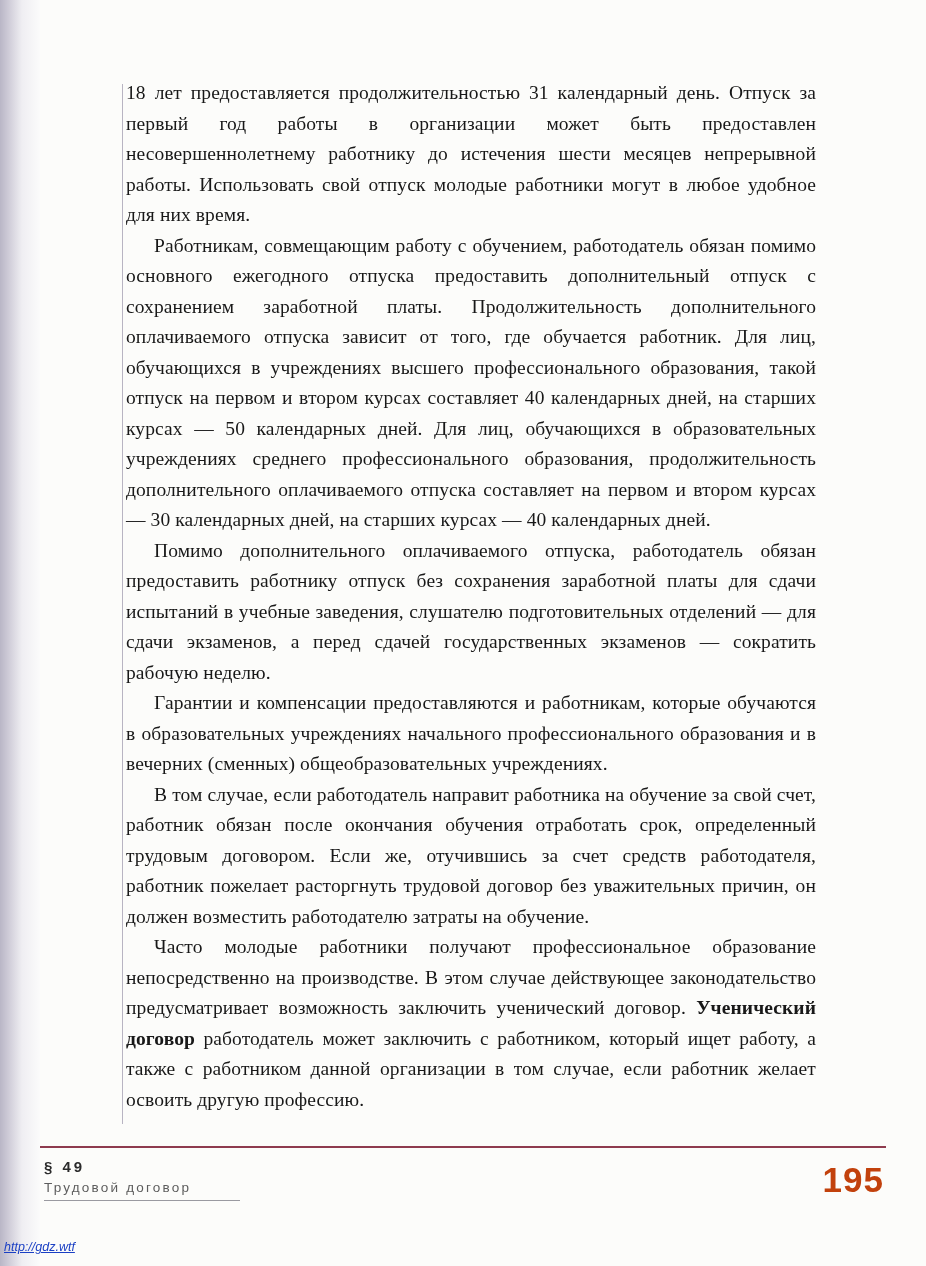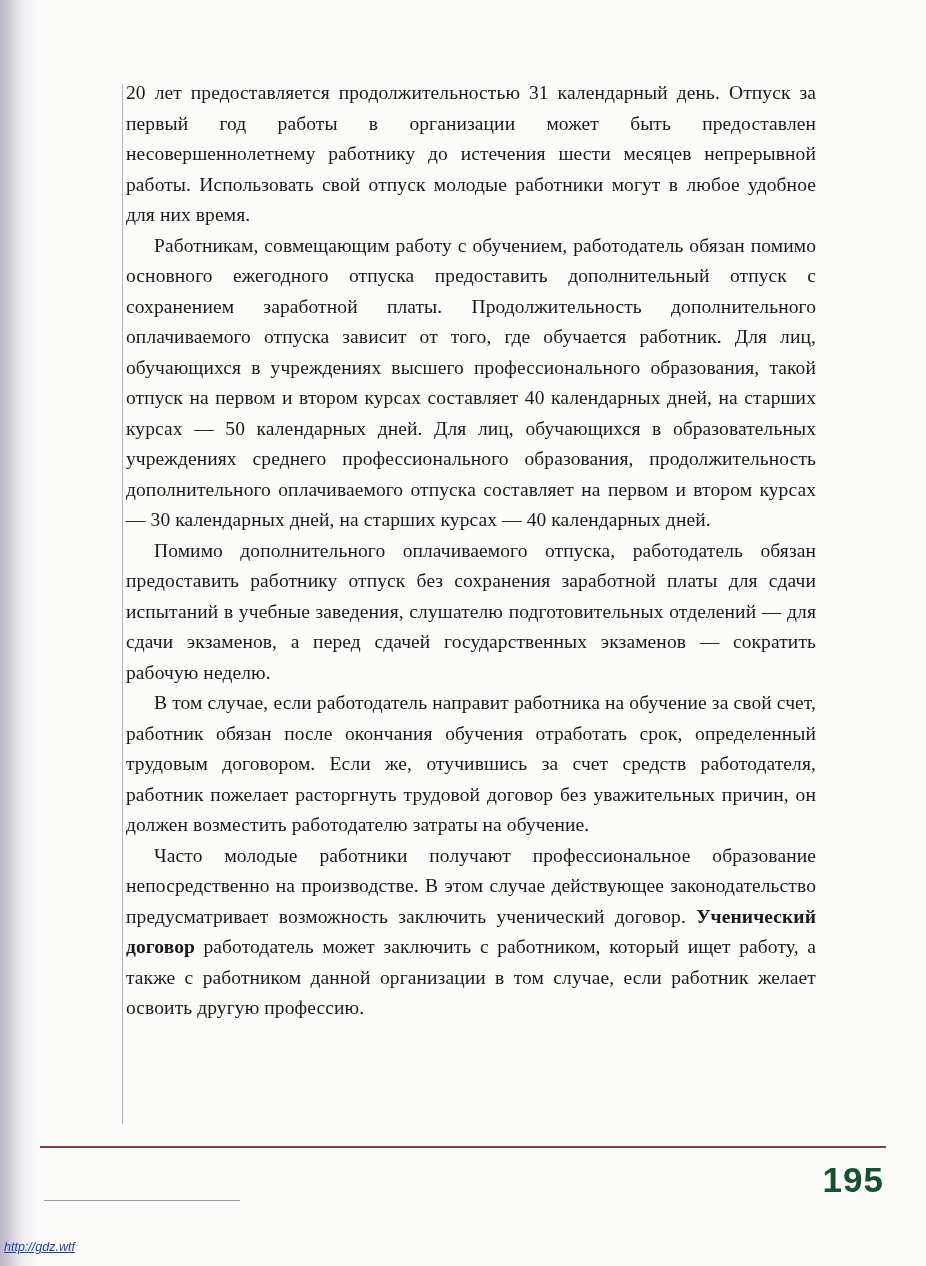--- a/index.html
+++ b/index.html
@@ -115,21 +115,21 @@
     height: 1px;
     background: #9a9aa0;
   }
   .page-number {
     position: absolute;
     right: 42px;
     top: 1160px;
     font-family: "Liberation Sans", sans-serif;
     font-size: 35px;
     font-weight: bold;
-    color: #14532d;
+    color: #c2410c;
     letter-spacing: 1px;
   }
 
   .watermark {
     position: absolute;
     left: 4px;
     top: 1240px;
     font-family: "Liberation Sans", sans-serif;
     font-size: 12.5px;
     color: #1a3fc4;
@@ -141,29 +141,32 @@
 <body>
 
 <div class="page">
 
   <div class="gutter-bar"></div>
   <div class="gutter-bar2"></div>
 
   <div class="text-rule"></div>
 
   <div class="content">
-    <p class="body-par no-indent">20 лет предоставляется продолжительностью 31 календарный день. Отпуск за первый год работы в организации может быть предоставлен несовершеннолетнему работнику до истечения шести месяцев непрерывной работы. Использовать свой отпуск молодые работники могут в любое удобное для них время.</p>
+    <p class="body-par no-indent">18 лет предоставляется продолжительностью 31 календарный день. Отпуск за первый год работы в организации может быть предоставлен несовершеннолетнему работнику до истечения шести месяцев непрерывной работы. Использовать свой отпуск молодые работники могут в любое удобное для них время.</p>
     <p class="body-par">Работникам, совмещающим работу с обучением, работодатель обязан помимо основного ежегодного отпуска предоставить дополнительный отпуск с сохранением заработной платы. Продолжительность дополнительного оплачиваемого отпуска зависит от того, где обучается работник. Для лиц, обучающихся в учреждениях высшего профессионального образования, такой отпуск на первом и втором курсах составляет 40 календарных дней, на старших курсах — 50 календарных дней. Для лиц, обучающихся в образовательных учреждениях среднего профессионального образования, продолжительность дополнительного оплачиваемого отпуска составляет на первом и втором курсах — 30 календарных дней, на старших курсах — 40 календарных дней.</p>
     <p class="body-par">Помимо дополнительного оплачиваемого отпуска, работодатель обязан предоставить работнику отпуск без сохранения заработной платы для сдачи испытаний в учебные заведения, слушателю подготовительных отделений — для сдачи экзаменов, а перед сдачей государственных экзаменов — сократить рабочую неделю.</p>
+    <p class="body-par">Гарантии и компенсации предоставляются и работникам, которые обучаются в образовательных учреждениях начального профессионального образования и в вечерних (сменных) общеобразовательных учреждениях.</p>
     <p class="body-par">В том случае, если работодатель направит работника на обучение за свой счет, работник обязан после окончания обучения отработать срок, определенный трудовым договором. Если же, отучившись за счет средств работодателя, работник пожелает расторгнуть трудовой договор без уважительных причин, он должен возместить работодателю затраты на обучение.</p>
     <p class="body-par"><span>Часто молодые работники получают профессиональное образование непосредственно на производстве. В этом случае действующее законодательство предусматривает возможность заключить ученический договор. </span><b>Ученический договор</b><span> работодатель может заключить с работником, который ищет работу, а также с работником данной организации в том случае, если работник желает освоить другую профессию.</span></p>
   </div>
 
   <div class="footer-rule"></div>
 
   <div class="footer">
+    <div class="sect-num">§ 49</div>
+    <div class="sect-title">Трудовой договор</div>
     <div class="sect-underline"></div>
   </div>
 
   <div class="page-number">195</div>
 
   <div class="watermark">http://gdz.wtf</div>
 </div>
 
 </body></html>

